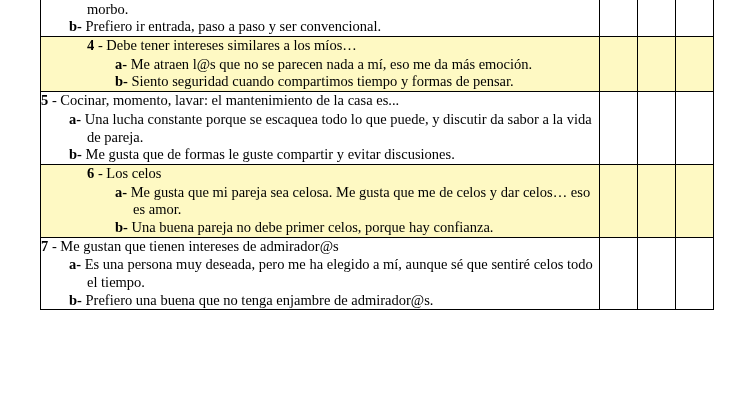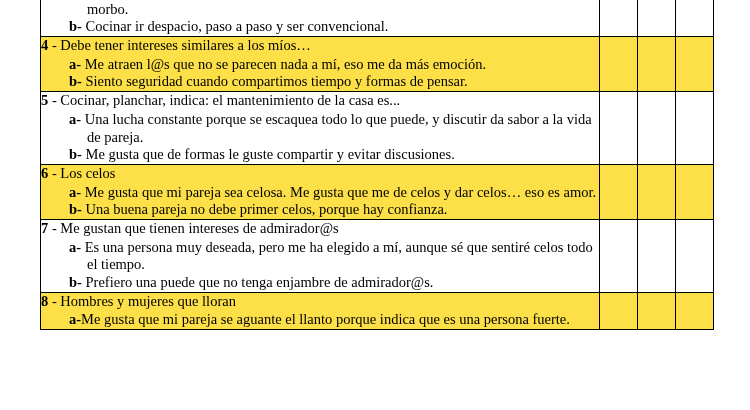--- a/index.html
+++ b/index.html
@@ -36,21 +36,22 @@
   .col-text   { width: 559px; }
   .col-a      { width: 38px; }
   .col-b      { width: 38px; }
   .col-extra  { width: 38px; }
 
   .qcell {
     padding: 3px 8px 5px 10px;
   }
   .row-pink .qcell,
   .row-pink td {
-    background: #fde047;
+    background: #fef9c3;
+    padding-left: 46px;
   }
   .row-white .qcell,
   .row-white td {
     background: #ffffff;
   }
 
   .qhead {
     font-size: 14.5px;
     line-height: 1.22;
     color: #000000;
@@ -85,41 +86,41 @@
       <col class="col-text">
       <col class="col-a">
       <col class="col-b">
       <col class="col-extra">
     </colgroup>
     <tbody>
 
       <tr class="row-white">
         <td class="qcell">
           <p class="opt"> <span>Tiene que ser original, que le guste experimentar desde el primer momento, me gusta el morbo.</span></p>
-          <p class="opt"><span class="opt-label">b-</span> <span>Cocinar ir despacio, paso a paso y ser convencional.</span></p>
+          <p class="opt"><span class="opt-label">b-</span> <span>Prefiero ir entrada, paso a paso y ser convencional.</span></p>
         </td>
         <td class="answer-cell"></td>
         <td class="answer-cell"></td>
         <td class="answer-cell"></td>
       </tr>
 
       <tr class="row-pink">
         <td class="qcell">
           <p class="qhead"><span class="qnum">4</span> <span>- Debe tener intereses similares a los míos…</span></p>
           <p class="opt"><span class="opt-label">a-</span> <span>Me atraen l@s que no se parecen nada a mí, eso me da más emoción.</span></p>
           <p class="opt"><span class="opt-label">b-</span> <span>Siento seguridad cuando compartimos tiempo y formas de pensar.</span></p>
         </td>
         <td class="answer-cell"></td>
         <td class="answer-cell"></td>
         <td class="answer-cell"></td>
       </tr>
 
       <tr class="row-white">
         <td class="qcell">
-          <p class="qhead"><span class="qnum">5</span> <span>- Cocinar, planchar, indica: el mantenimiento de la casa es...</span></p>
+          <p class="qhead"><span class="qnum">5</span> <span>- Cocinar, momento, lavar: el mantenimiento de la casa es...</span></p>
           <p class="opt"><span class="opt-label">a-</span> <span>Una lucha constante porque se escaquea todo lo que puede, y discutir da sabor a  la vida de pareja.</span></p>
           <p class="opt"><span class="opt-label">b-</span> <span>Me gusta que de formas le guste compartir y evitar discusiones.</span></p>
         </td>
         <td class="answer-cell"></td>
         <td class="answer-cell"></td>
         <td class="answer-cell"></td>
       </tr>
 
       <tr class="row-pink">
         <td class="qcell">
@@ -129,32 +130,23 @@
         </td>
         <td class="answer-cell"></td>
         <td class="answer-cell"></td>
         <td class="answer-cell"></td>
       </tr>
 
       <tr class="row-white">
         <td class="qcell">
           <p class="qhead"><span class="qnum">7</span> <span>- Me gustan que tienen intereses de admirador@s</span></p>
           <p class="opt"><span class="opt-label">a-</span> <span>Es una persona muy deseada, pero me ha elegido a mí, aunque sé que sentiré celos todo el tiempo.</span></p>
-          <p class="opt"><span class="opt-label">b-</span> <span>Prefiero una puede que no tenga enjambre de admirador@s.</span></p>
+          <p class="opt"><span class="opt-label">b-</span> <span>Prefiero una buena que no tenga enjambre de admirador@s.</span></p>
         </td>
         <td class="answer-cell"></td>
         <td class="answer-cell"></td>
         <td class="answer-cell"></td>
       </tr>
 
-      <tr class="row-pink">
-        <td class="qcell">
-          <p class="qhead"><span class="qnum">8</span> <span>- Hombres y mujeres que lloran</span></p>
-          <p class="opt"><span class="opt-label">a-</span><span>Me gusta que mi pareja se aguante el llanto porque indica que es una persona fuerte.</span></p>
-        </td>
-        <td class="answer-cell"></td>
-        <td class="answer-cell"></td>
-        <td class="answer-cell"></td>
-      </tr>
 
     </tbody>
   </table>
 </div>
 
 </body></html>

